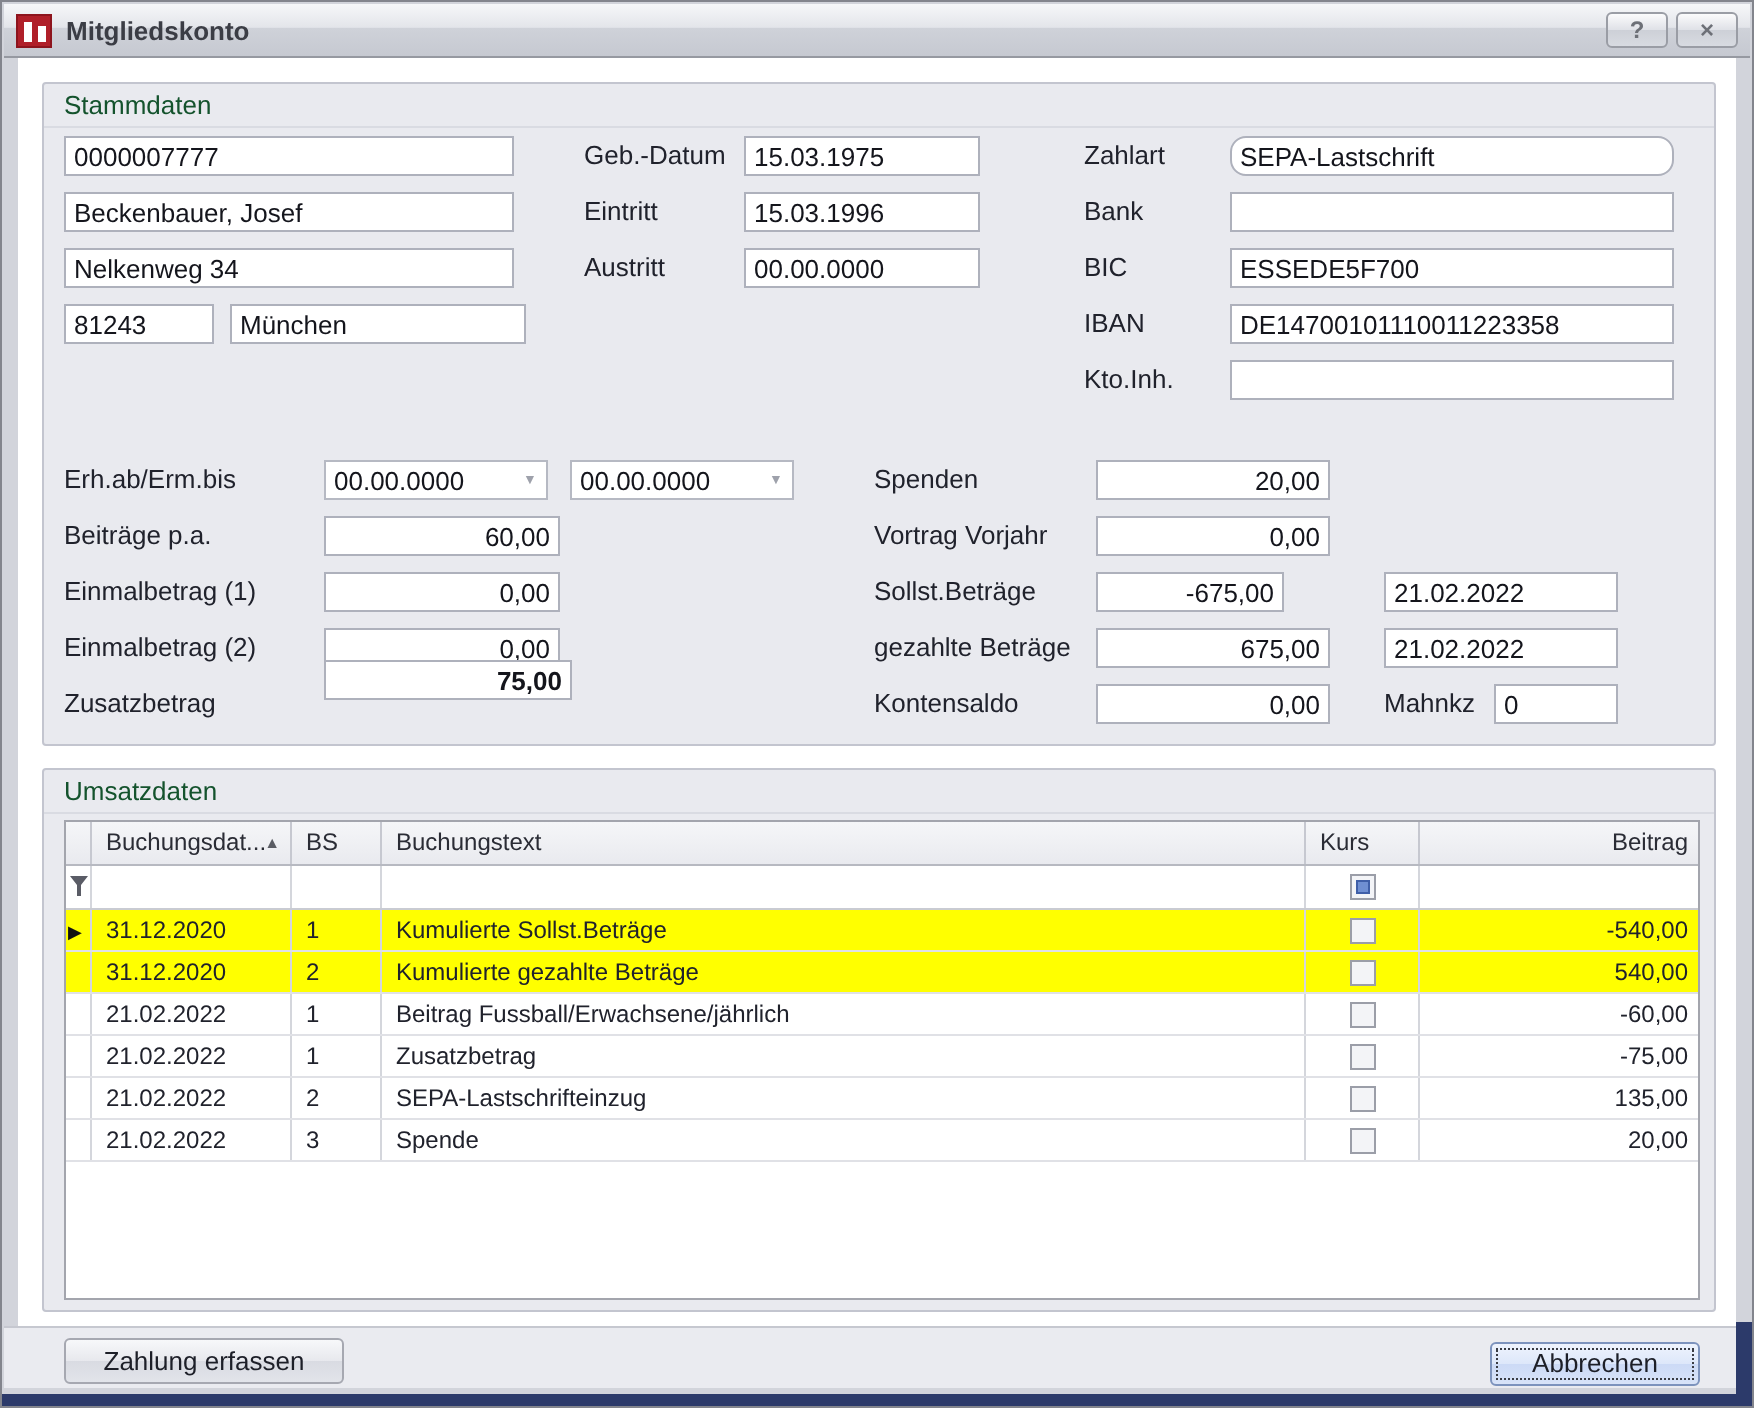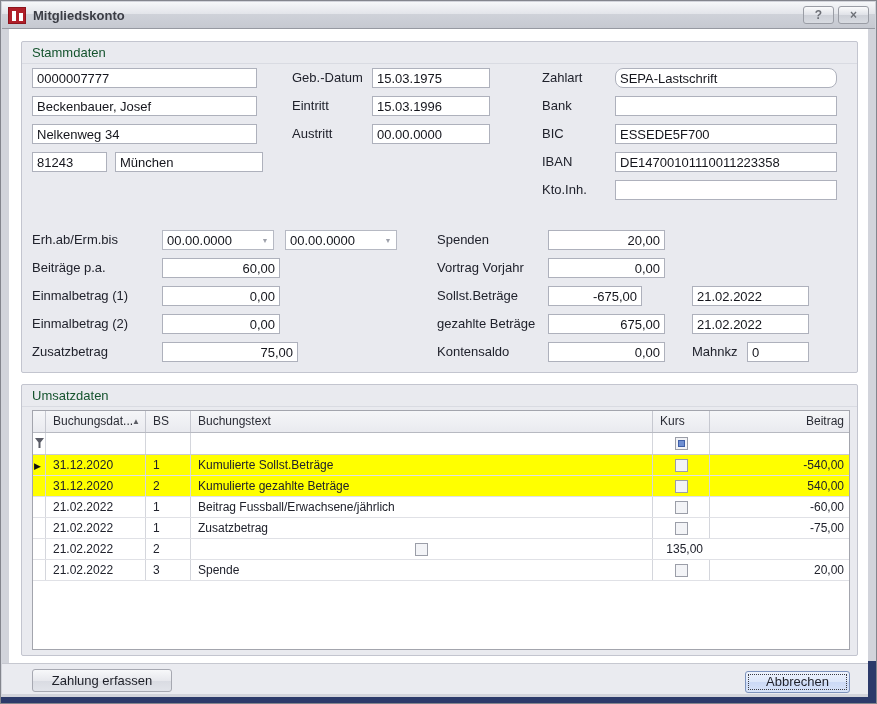--- a/index.html
+++ b/index.html
@@ -144,21 +144,21 @@
     <span class="lbl" style="left:10px; top:216px;">Beiträge p.a.</span>
     <input class="fld num" style="left: 140px; top: 216px; width: 118px;" value="60,00">
 
     <span class="lbl" style="left:10px; top:244px;">Einmalbetrag (1)</span>
     <input class="fld num" style="left: 140px; top: 244px; width: 118px;" value="0,00">
 
     <span class="lbl" style="left:10px; top:272px;">Einmalbetrag (2)</span>
     <input class="fld num" style="left: 140px; top: 272px; width: 118px;" value="0,00">
 
     <span class="lbl" style="left:10px; top:300px;">Zusatzbetrag</span>
-    <input class="fld num" style="left: 140px; top: 300px; width: 136px;" value="75,00">
+    <input class="fld num" style="left: 140px; top: 288px; width: 124px; font-weight: bold;" value="75,00">
 
     <span class="lbl" style="left:415px; top:188px;">Spenden</span>
     <input class="fld num" style="left: 526px; top: 188px; width: 117px;" value="20,00">
 
     <span class="lbl" style="left:415px; top:216px;">Vortrag Vorjahr</span>
     <input class="fld num" style="left: 526px; top: 216px; width: 117px;" value="0,00">
 
     <span class="lbl" style="left:415px; top:244px;">Sollst.Beträge</span>
     <input class="fld num" style="left: 526px; top: 244px; width: 94px;" value="-675,00">
     <input class="fld" style="left: 670px; top: 244px; width: 117px;" value="21.02.2022">
@@ -242,20 +242,21 @@
         <div class="c">Zusatzbetrag</div>
         <div class="c k">
             <span class="cb"></span>
           </div>
         <div class="c r">-75,00</div>
       </div>
       <div class="trow data">
         <div class="c m"></div>
         <div class="c">21.02.2022</div>
         <div class="c">2</div>
+        <div class="c">SEPA-Lastschrifteinzug</div>
         <div class="c k">
             <span class="cb"></span>
           </div>
         <div class="c r">135,00</div>
       </div>
       <div class="trow data">
         <div class="c m"></div>
         <div class="c">21.02.2022</div>
         <div class="c">3</div>
         <div class="c">Spende</div>

